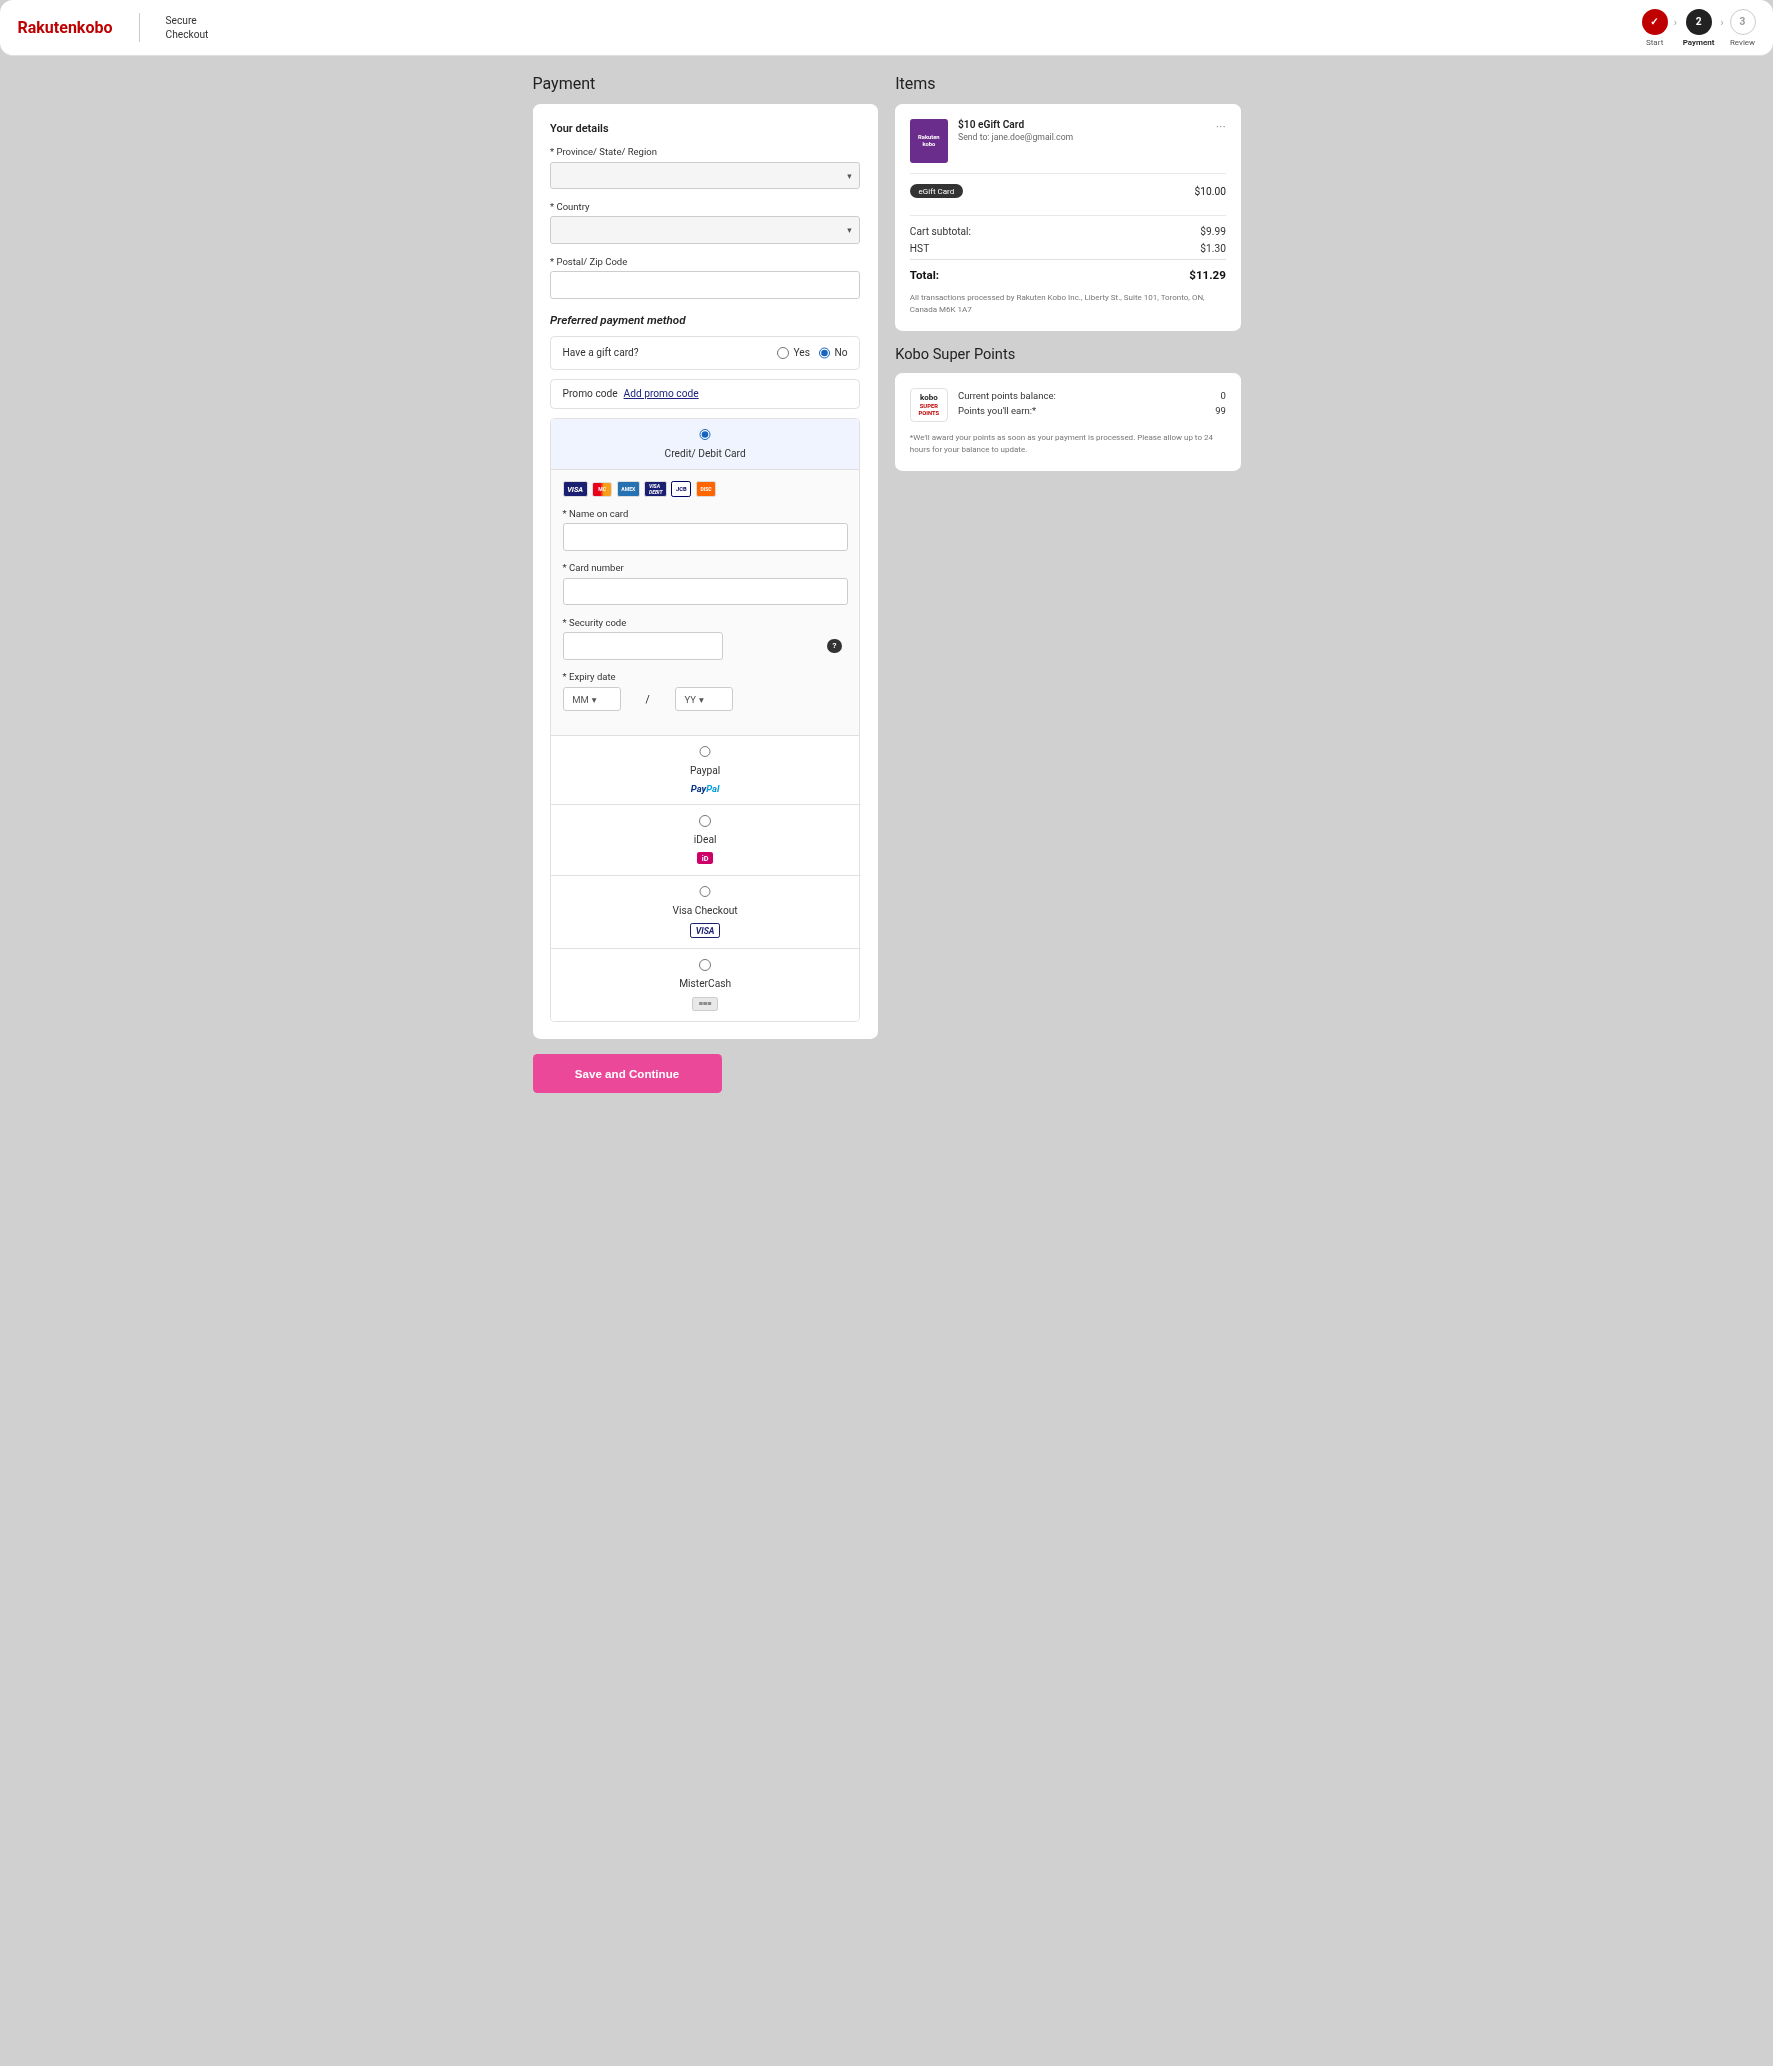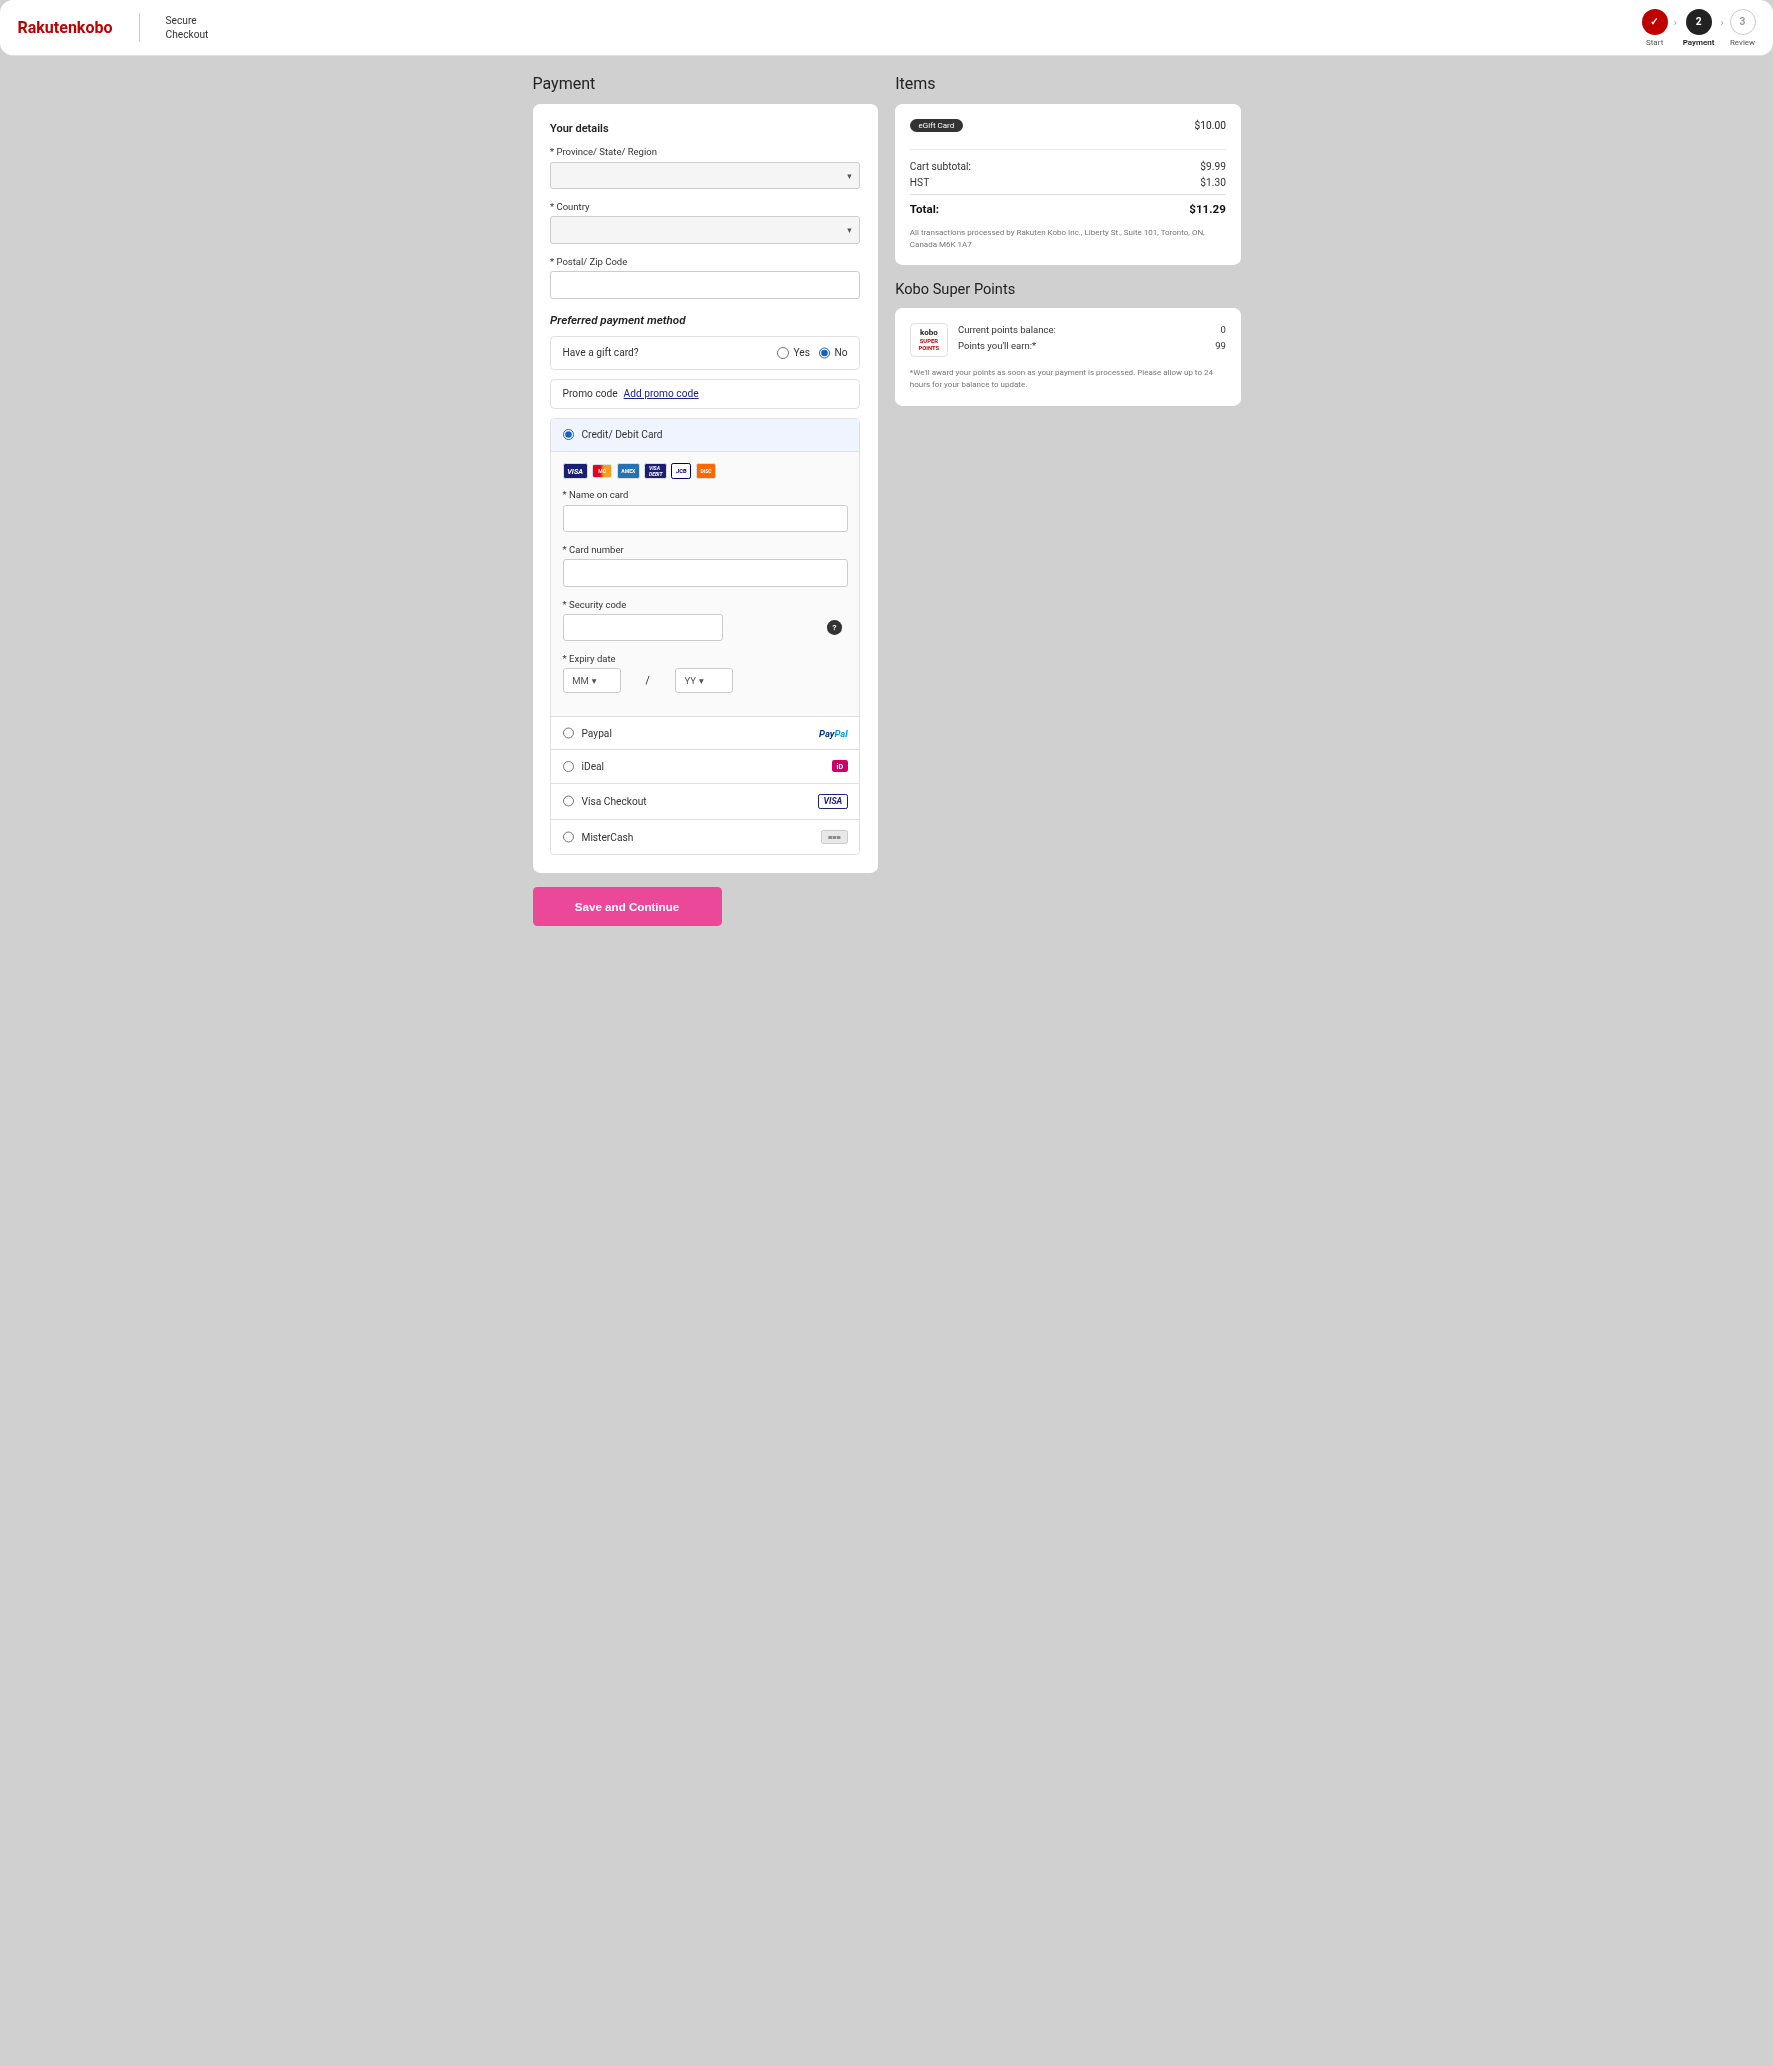--- a/index.html
+++ b/index.html
@@ -212,20 +212,21 @@
       margin-bottom: 0;
     }
     .payment-method-row {
       display: flex;
       align-items: center;
       padding: 10.2px 11.6px;
       border-bottom: 0.7px solid #e0e0e0;
       background: #fff;
       cursor: pointer;
       gap: 7.3px;
+      flex-direction: column;
     }
     .payment-method-row:last-child { border-bottom: none; }
     .payment-method-row.selected { background: #f0f4ff; }
     .payment-method-label { font-size: 10.2px; color: #333; flex: 1; }
     .payment-icon { font-size: 14.6px; }
     
     .credit-card-expanded {
       background: #fafafa;
       border-bottom: 0.7px solid #e0e0e0;
     }
@@ -649,20 +650,33 @@
     
     <button class="save-btn">Save and Continue</button>
 
   </div>
 
   <div class="right-panel">
     <div class="items-title">Items</div>
 
     <div class="items-card">
 
+      <div class="item-row">
+        <div class="item-thumb">
+          <div class="item-thumb-text">
+            <div>Rakuten</div>
+            <div>kobo</div>
+          </div>
+        </div>
+        <div class="item-info">
+          <div class="item-name">$10 eGift Card</div>
+          <div class="item-sub">Send to: jane.doe@gmail.com</div>
+        </div>
+        <div class="item-more">···</div>
+      </div>
 
       <div class="item-type-row">
         <span class="item-badge">eGift Card</span>
         <span class="item-price">$10.00</span>
       </div>
 
       <div class="summary-row">
         <span>Cart subtotal:</span>
         <span>$9.99</span>
       </div>

